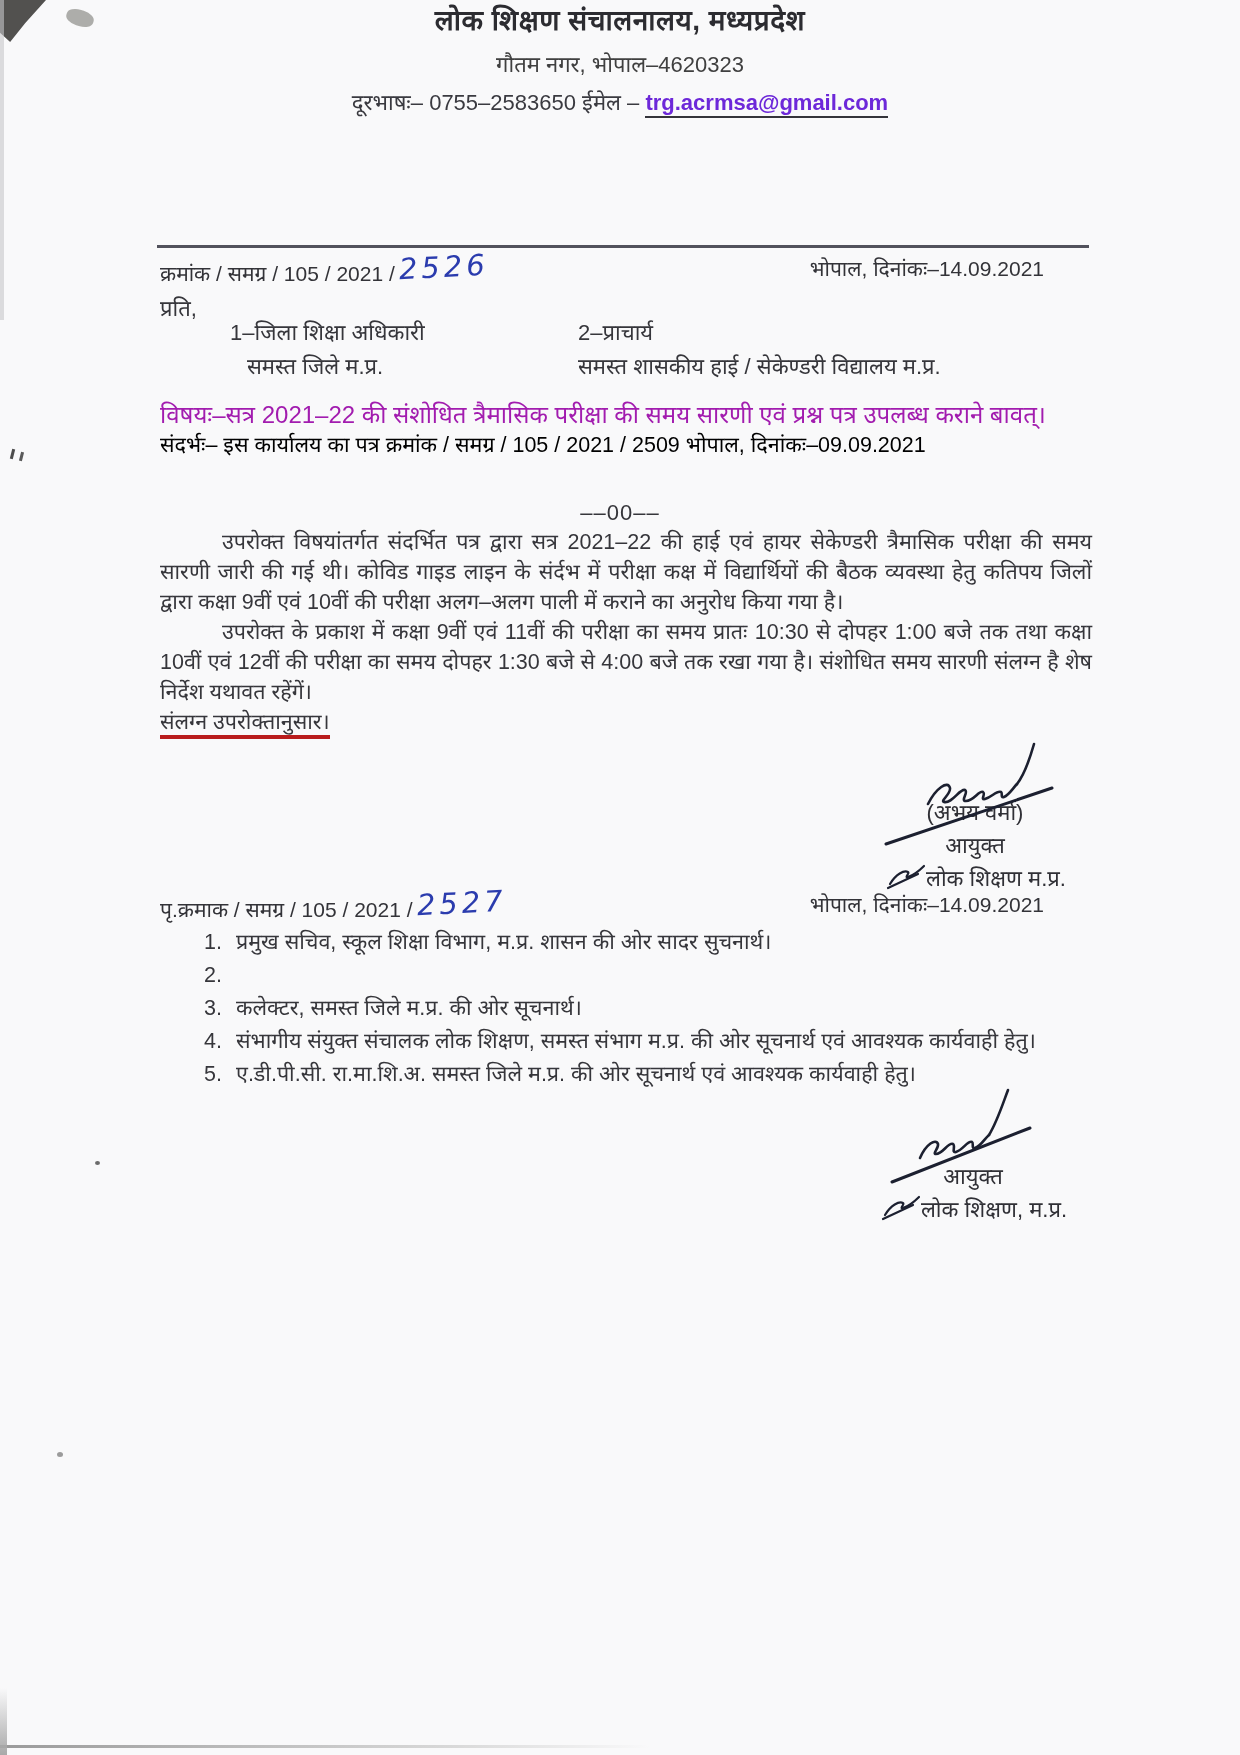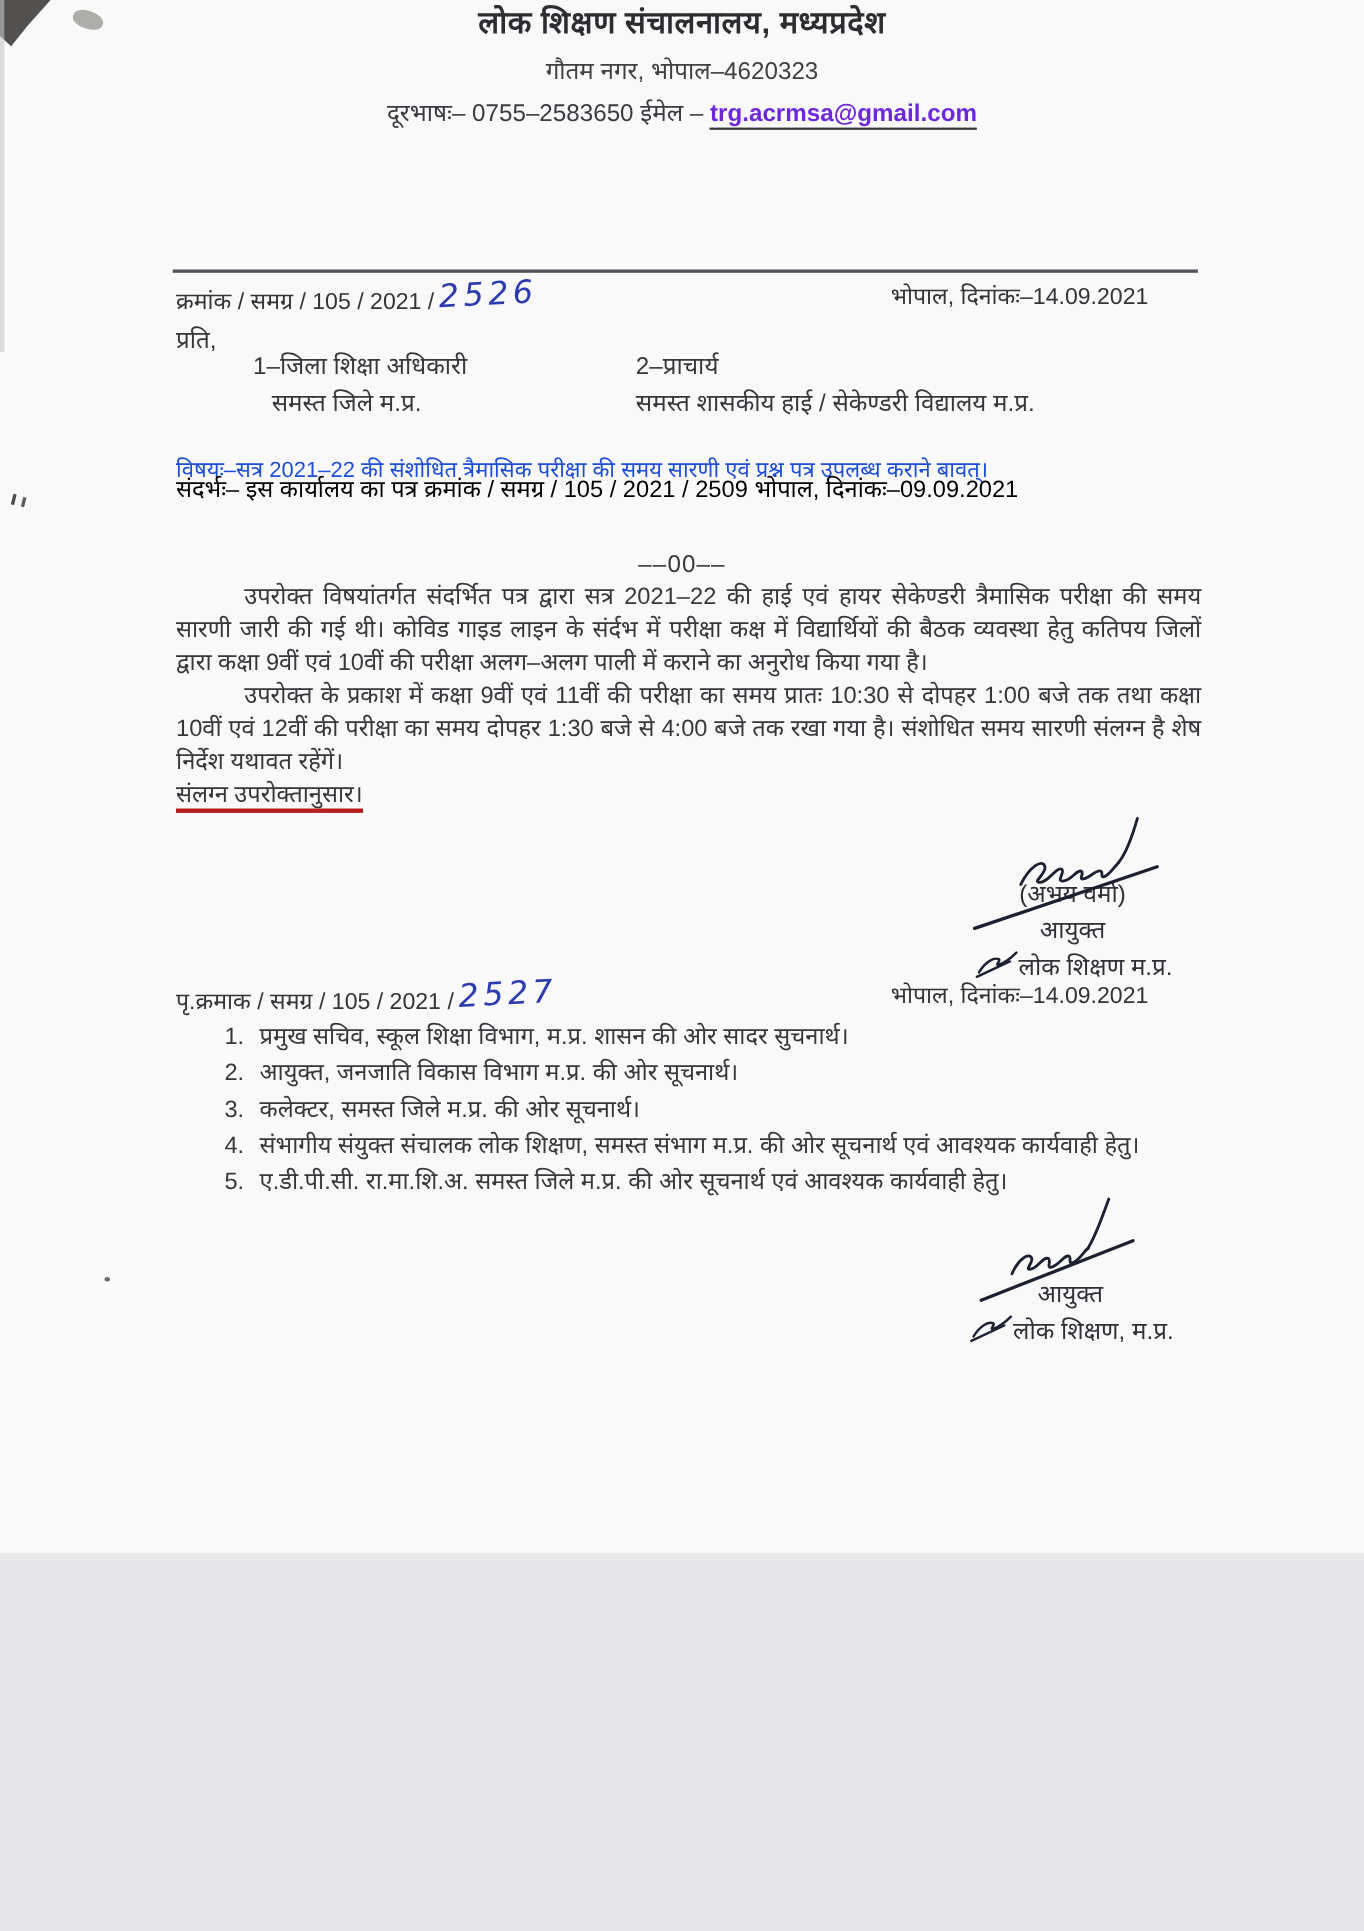--- a/index.html
+++ b/index.html
@@ -3,42 +3,42 @@
 <meta charset="utf-8">
 <style>
   html,body{margin:0;padding:0;}
   body{
     width:1240px;height:1755px;
     background:#e8e8ea;
     font-family:"Liberation Sans", sans-serif;
     -webkit-font-smoothing:antialiased;
   }
   .page{
-    position:relative;width:1240px;height:1412px;
+    position:relative;width:1240px;height:1755px;
     background:#f9f9fa;
     color:#36363b;
     overflow:hidden;
   }
   
   .letterhead{position:absolute;left:0;right:0;top:136;text-align:center;}
   .org-name{font-size:28px;font-weight:bold;color:#2c2c31;letter-spacing:.5px;}
   .org-address{font-size:22px;margin-top:10px;color:#404040;}
   .org-contact{font-size:22px;margin-top:8px;color:#3a3a40;}
   .org-contact .email{border-bottom:2px solid #34343a;padding-bottom:1px;font-weight:bold;color:#6d28d9;}
   .rule{position:absolute;left:157px;top:245px;width:932px;border-top:3px solid #52525c;}
   
   .ref-line{position:absolute;left:160px;right:196px;top:254px;display:flex;justify-content:space-between;font-size:21px;color:#333338;}
   .hand-num{display:inline-block;font-size:29px;color:#2b3cae;font-style:italic;letter-spacing:4px;transform:rotate(-3deg) translateY(-4px);font-family:"DejaVu Sans",sans-serif;margin-left:4px;}
   .salutation{position:absolute;left:160px;top:292px;font-size:22px;}
   .recip-col{position:absolute;top:316px;font-size:22px;line-height:34px;}
   .recip-col.c1{left:230px;}
   .recip-col.c1 .l2{padding-left:17px;}
   .recip-col.c2{left:578px;}
   
-  .subject{position:absolute;left:160px;top:413px;font-size:20px;white-space:nowrap;color:#1d4ed8;}
+  .subject{position:absolute;left:160px;top:397px;font-size:24px;white-space:nowrap;color:#a21caf;}
   .reference{position:absolute;left:160px;top:429px;font-size:21.5px;white-space:nowrap;color:#000000;}
   .separator{position:absolute;left:0;right:0;top:500px;text-align:center;font-size:22px;letter-spacing:1px;}
   
   .body-text{position:absolute;left:160px;top:527px;width:932px;font-size:21.5px;line-height:30px;text-align:justify;}
   .body-text p{margin:0;text-indent:62px;}
   .enclosure{margin-top:0;font-size:21.5px;}
   .enclosure span{border-bottom:4px solid #b91c1c;padding-bottom:1px;}
   
   .sig-block{position:absolute;text-align:center;font-size:22px;line-height:33px;color:#303036;}
   .sig1{left:840px;top:796px;width:270px;}
@@ -137,21 +137,20 @@
     <div>भोपाल, दिनांकः–14.09.2021</div>
   </div>
 
   <div class="endorse-list">
     <div class="endorse-item">
         <span class="num">1.</span>
         <span>प्रमुख सचिव, स्कूल शिक्षा विभाग, म.प्र. शासन की ओर सादर सुचनार्थ।</span>
       </div>
     <div class="endorse-item">
         <span class="num">2.</span>
-        <span>आयुक्त, जनजाति विकास विभाग म.प्र. की ओर सूचनार्थ।</span>
       </div>
     <div class="endorse-item">
         <span class="num">3.</span>
         <span>कलेक्टर, समस्त जिले म.प्र. की ओर सूचनार्थ।</span>
       </div>
     <div class="endorse-item">
         <span class="num">4.</span>
         <span>संभागीय संयुक्त संचालक लोक शिक्षण, समस्त संभाग म.प्र. की ओर सूचनार्थ एवं आवश्यक कार्यवाही हेतु।</span>
       </div>
     <div class="endorse-item">

